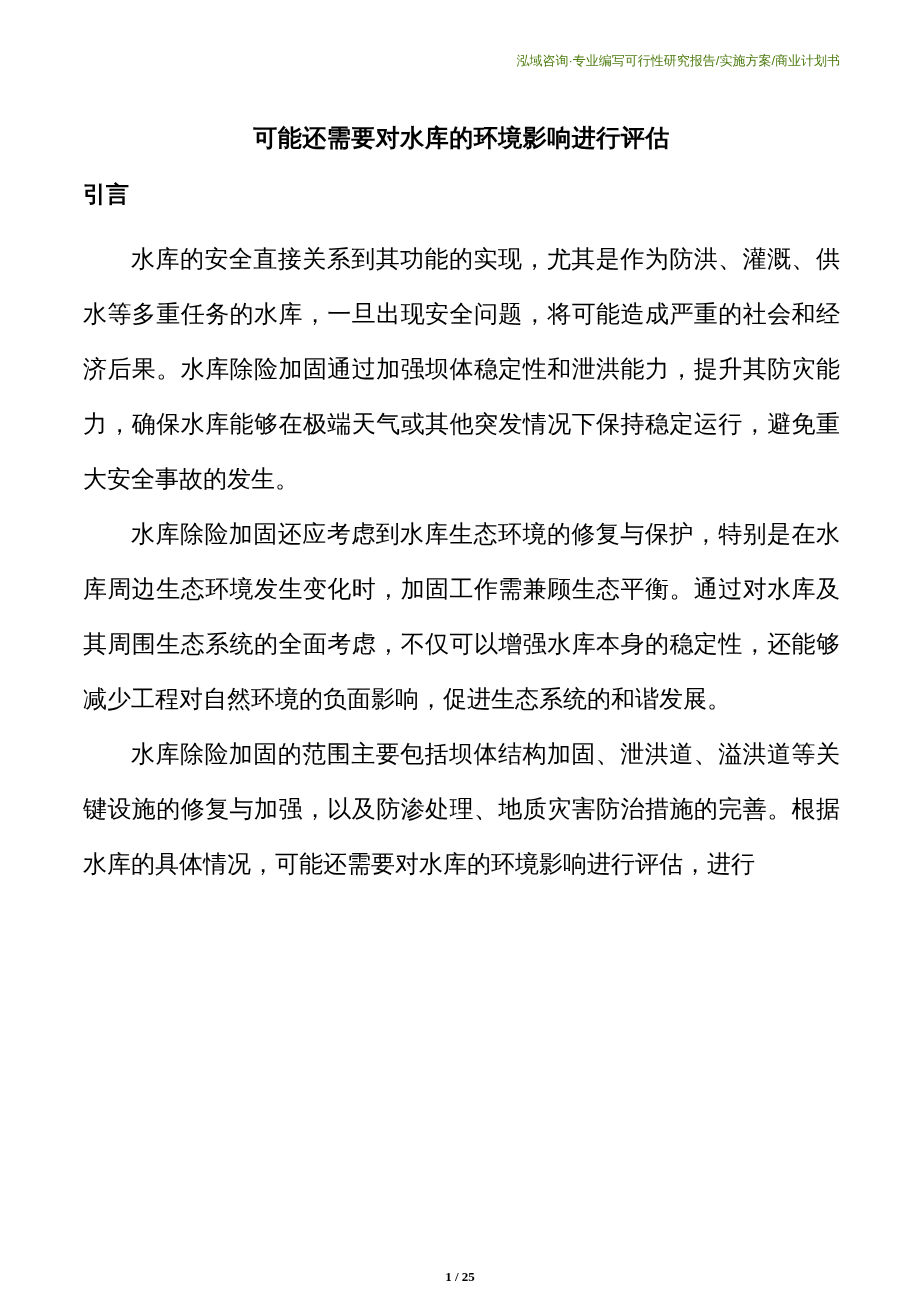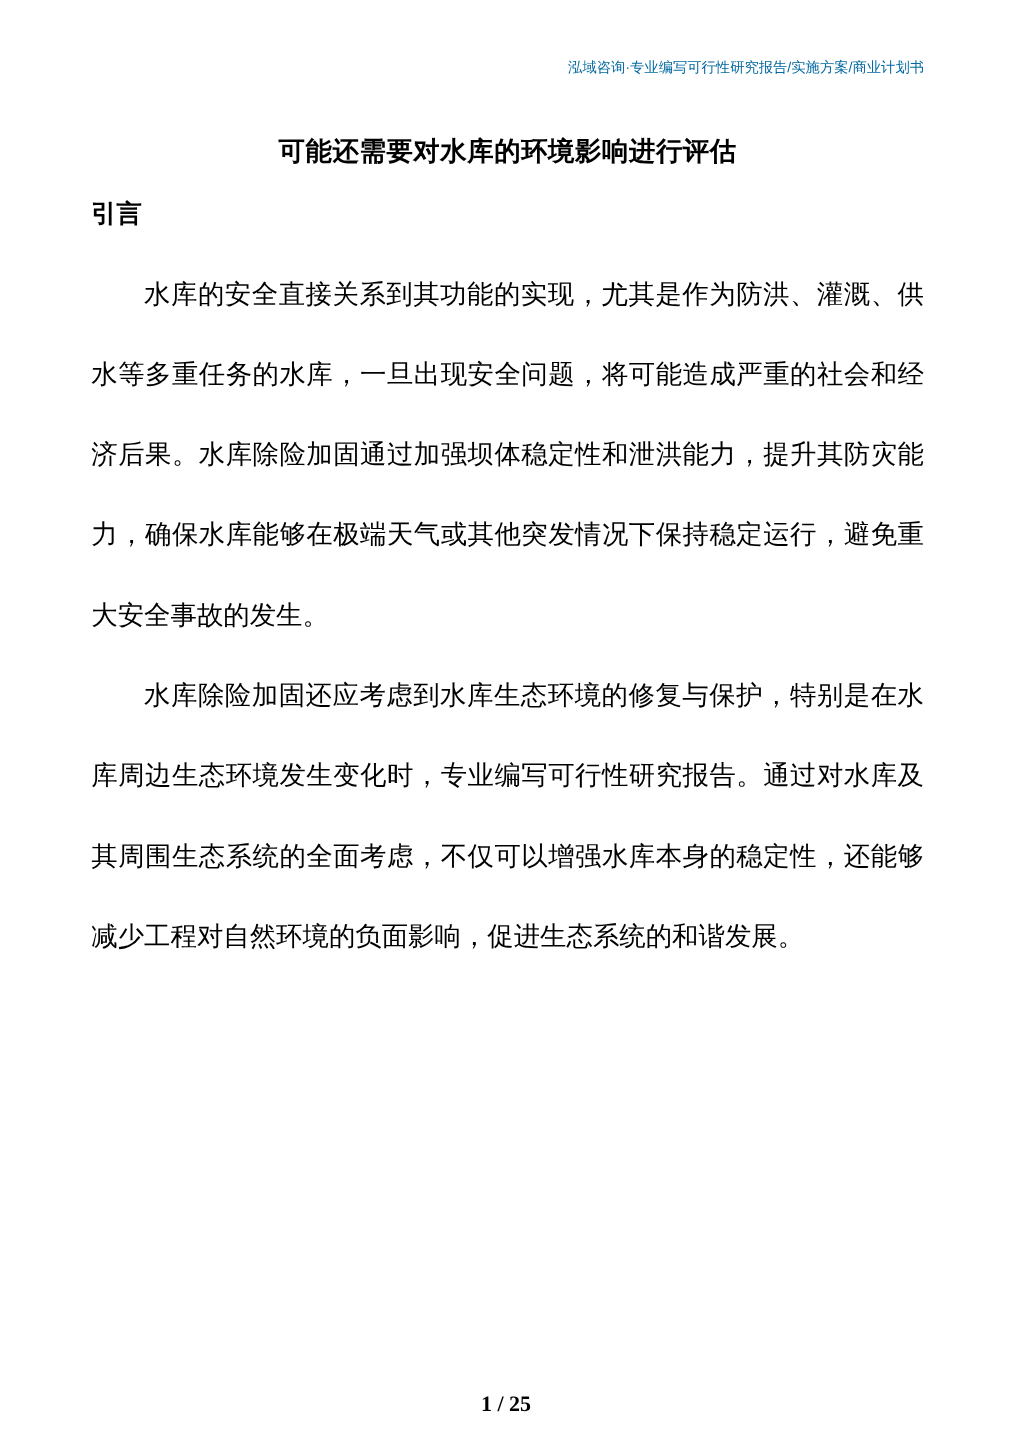--- a/index.html
+++ b/index.html
@@ -19,76 +19,77 @@
   .content {
     margin-left: 83px;
     margin-right: 80px;
   }
   .page-header {
     padding-top: 54px;
     text-align: right;
     font-family: "Liberation Sans", "DejaVu Sans", sans-serif;
     font-size: 13px;
     line-height: 14px;
-    color: #0369a1;
+    color: #4d7c0f;
   }
   .doc-title {
     margin-top: 42px;
     text-align: center;
     font-family: "Liberation Sans", "DejaVu Sans", sans-serif;
     font-size: 24px;
     font-weight: bold;
     line-height: 56px;
     letter-spacing: 0.5px;
   }
   .section-heading {
     font-family: "Liberation Sans", "DejaVu Sans", sans-serif;
     font-size: 23px;
     font-weight: bold;
     line-height: 56px;
   }
   .body-text {
     margin-top: 10px;
     font-family: "Liberation Serif", "DejaVu Serif", serif;
     font-size: 24px;
-    line-height: 73px;
+    line-height: 55px;
     text-align: justify;
     text-justify: inter-character;
   }
   .body-text p {
     margin: 0;
     padding: 0;
     text-indent: 2em;
   }
   .page-footer {
     position: absolute;
     left: 0;
     right: 0;
     bottom: 16px;
     text-align: center;
     font-family: "Liberation Serif", "DejaVu Serif", serif;
-    font-size: 20px;
+    font-size: 13px;
     font-weight: bold;
     line-height: 18px;
     color: #000000;
   }
 </style>
 </head>
 <body>
 
 <div class="page">
   <div class="content">
     <div class="page-header">泓域咨询·专业编写可行性研究报告/实施方案/商业计划书</div>
 
     <div class="doc-title">可能还需要对水库的环境影响进行评估</div>
 
     <div class="section-heading">引言</div>
 
     <div class="body-text">
       <p>水库的安全直接关系到其功能的实现，尤其是作为防洪、灌溉、供水等多重任务的水库，一旦出现安全问题，将可能造成严重的社会和经济后果。水库除险加固通过加强坝体稳定性和泄洪能力，提升其防灾能力，确保水库能够在极端天气或其他突发情况下保持稳定运行，避免重大安全事故的发生。</p>
-      <p>水库除险加固还应考虑到水库生态环境的修复与保护，特别是在水库周边生态环境发生变化时，专业编写可行性研究报告。通过对水库及其周围生态系统的全面考虑，不仅可以增强水库本身的稳定性，还能够减少工程对自然环境的负面影响，促进生态系统的和谐发展。</p>
+      <p>水库除险加固还应考虑到水库生态环境的修复与保护，特别是在水库周边生态环境发生变化时，加固工作需兼顾生态平衡。通过对水库及其周围生态系统的全面考虑，不仅可以增强水库本身的稳定性，还能够减少工程对自然环境的负面影响，促进生态系统的和谐发展。</p>
+      <p>水库除险加固的范围主要包括坝体结构加固、泄洪道、溢洪道等关键设施的修复与加强，以及防渗处理、地质灾害防治措施的完善。根据水库的具体情况，可能还需要对水库的环境影响进行评估，进行</p>
     </div>
   </div>
 
   <div class="page-footer">
     <span>1 / 25</span>
   </div>
 </div>
 
 </body></html>

